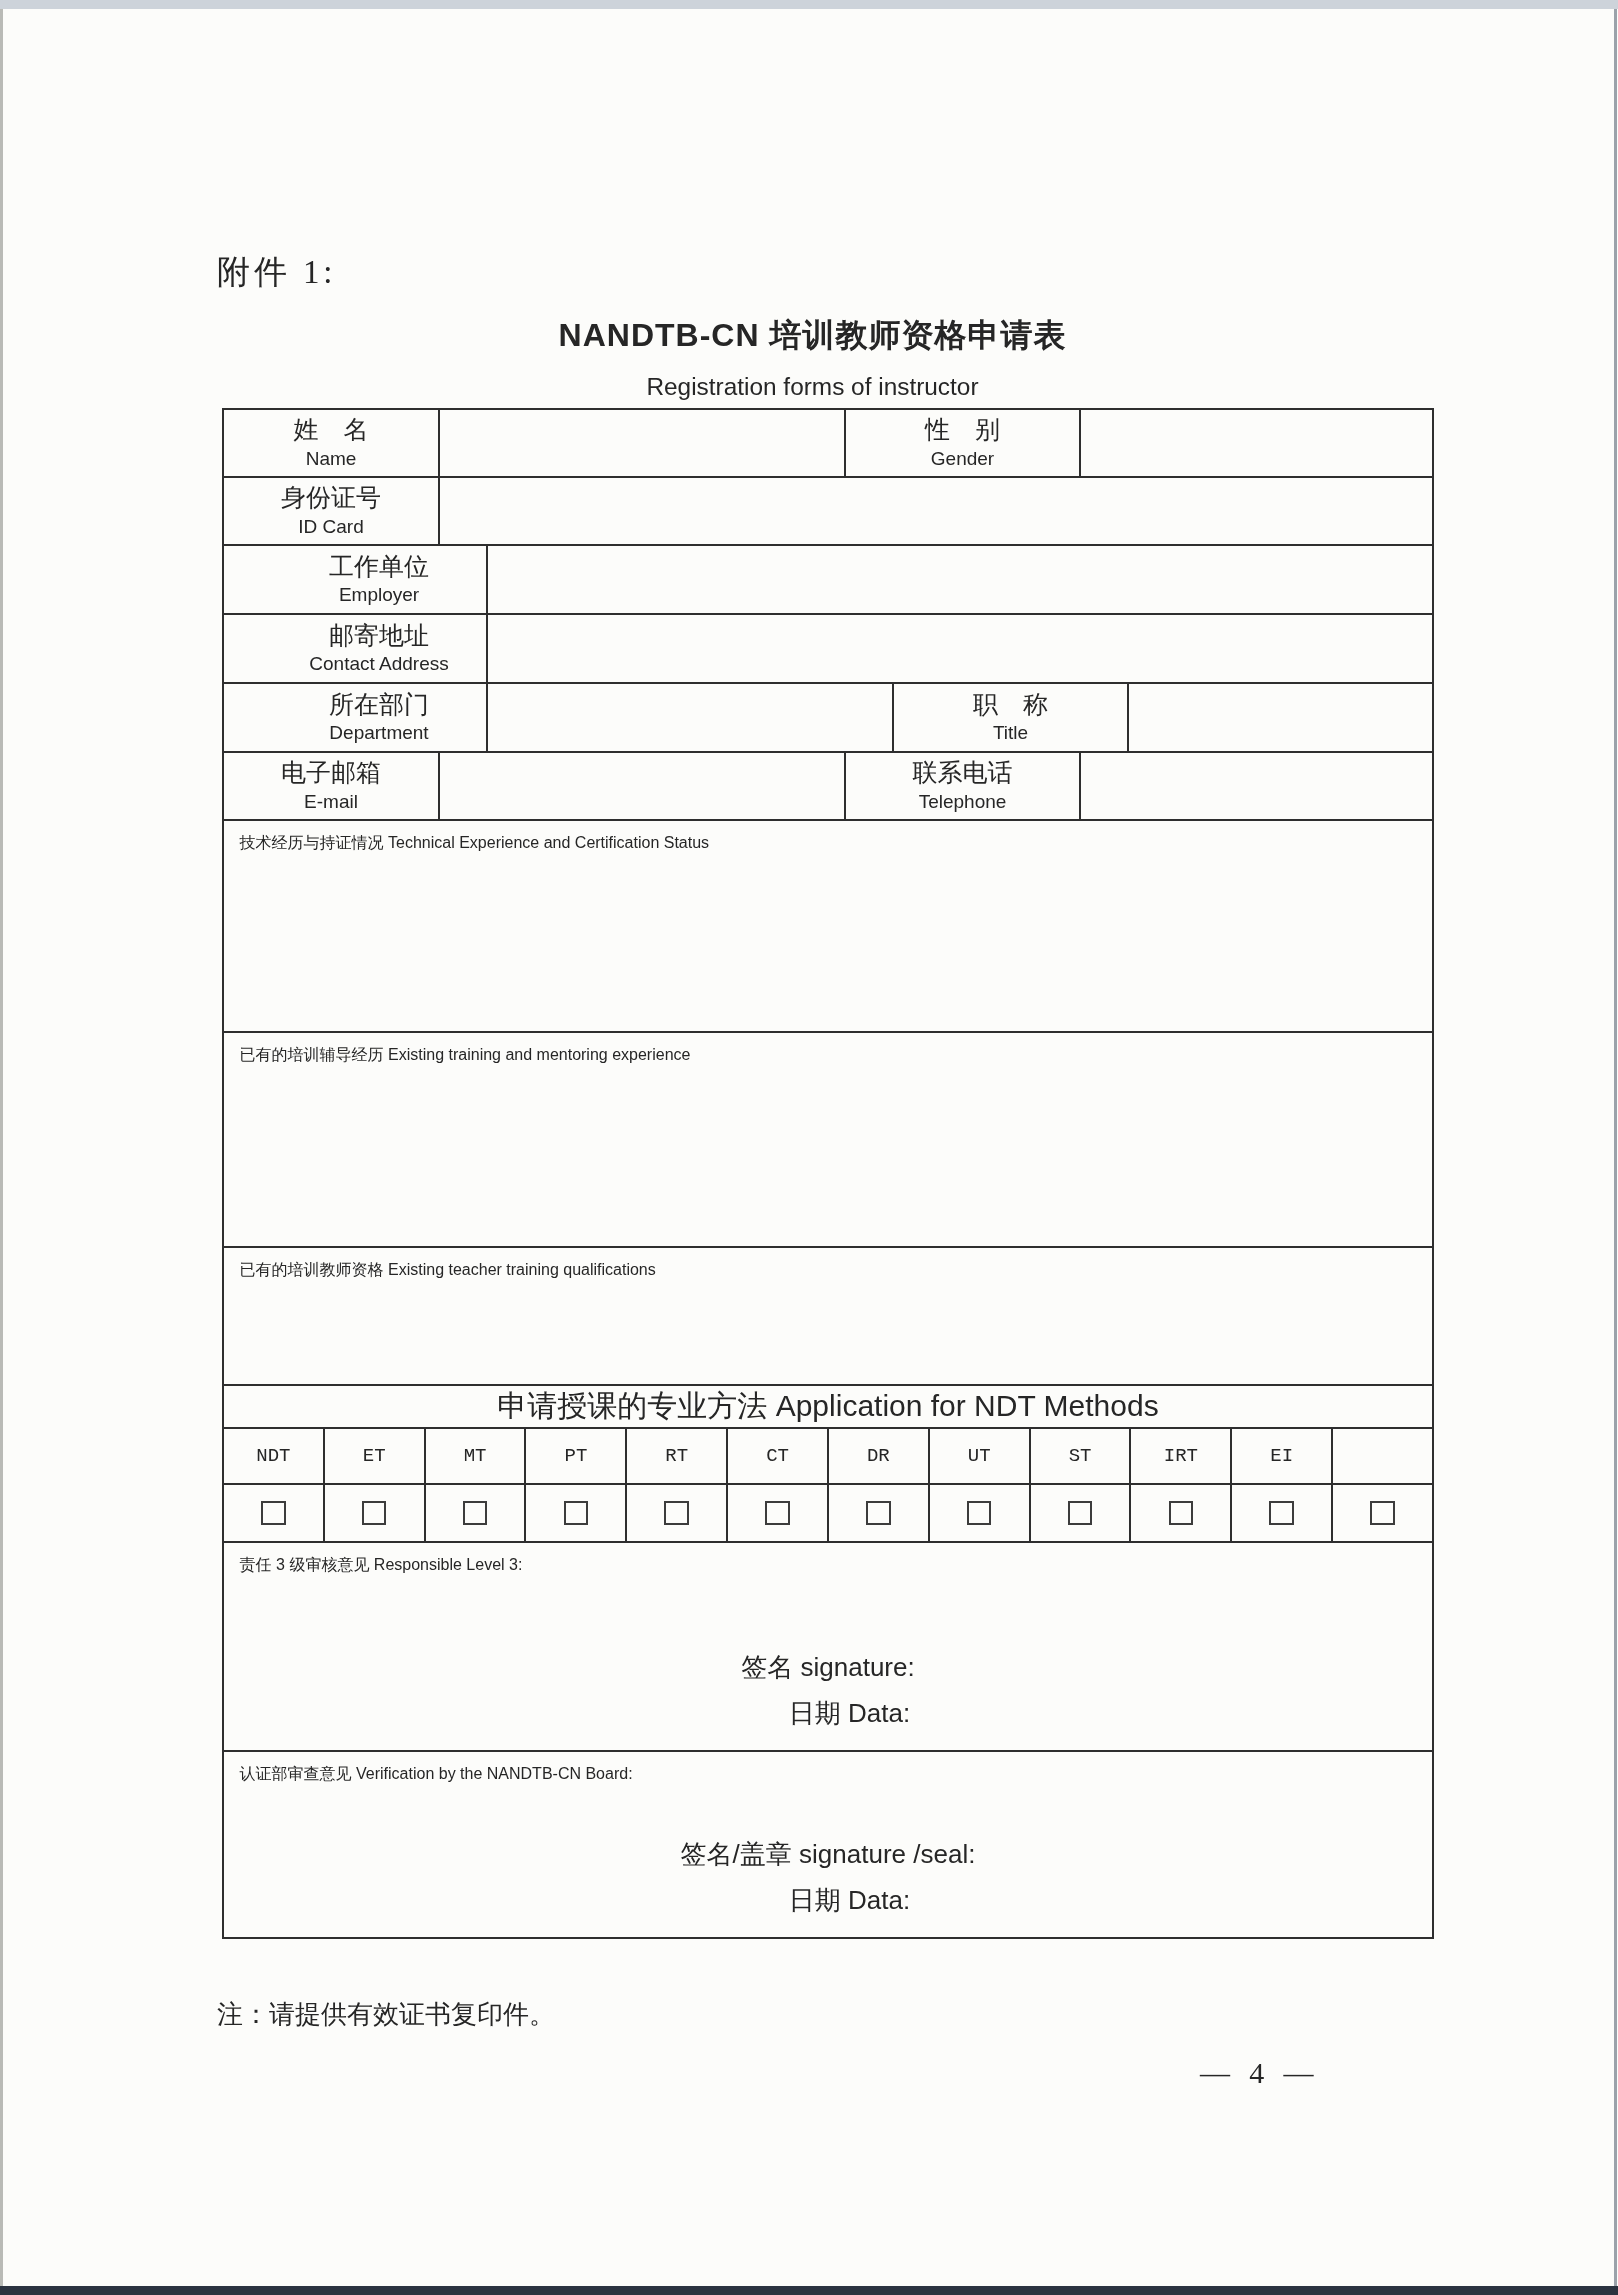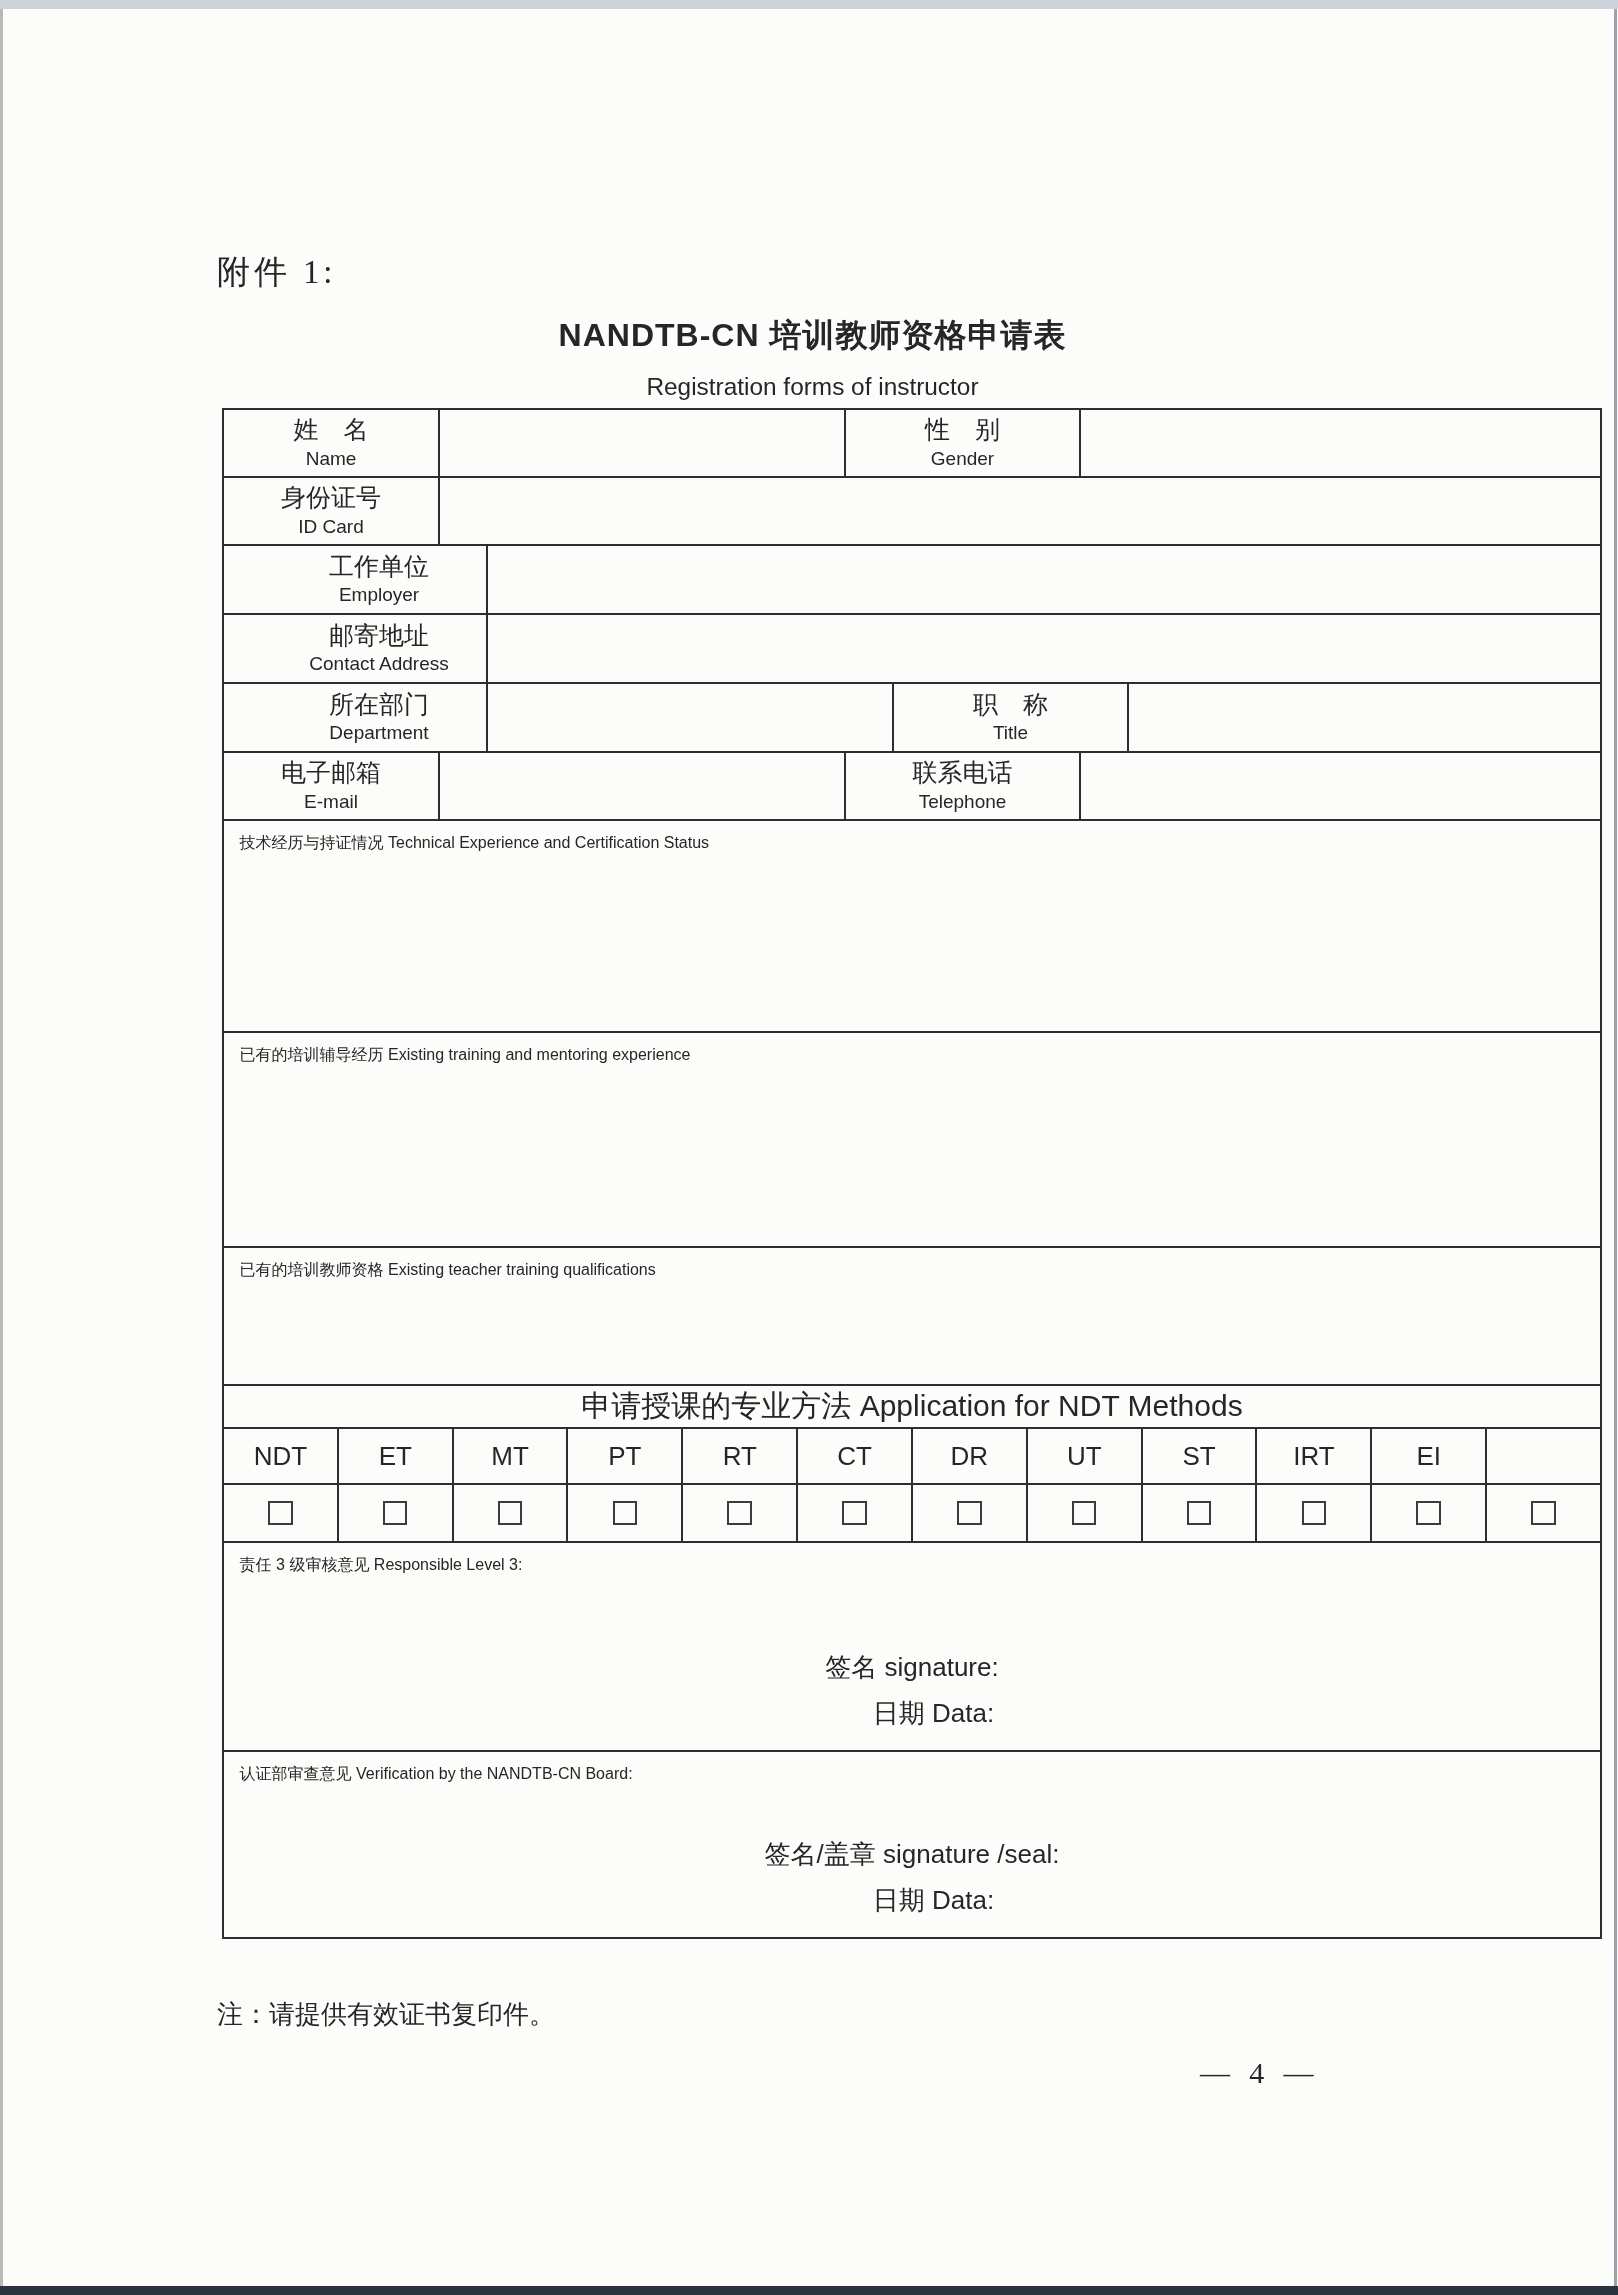--- a/index.html
+++ b/index.html
@@ -23,21 +23,21 @@
   .title {
     position:absolute; left:222px; top:314px; width:1181px;
     text-align:center; font-weight:bold; font-size:32px; letter-spacing:1px;
   }
   .subtitle {
     position:absolute; left:222px; top:373px; width:1181px;
     text-align:center; font-size:24.4px;
   }
 
   .form-table {
-    position:absolute; left:222px; top:408px; width:1380px;
+    position:absolute; left:222px; top:408px; width:1212px;
     border:2.9px solid #2e2e2e;
     box-sizing:border-box;
   }
   .row { display:flex; border-bottom:2px solid #2e2e2e; box-sizing:border-box; }
   .row.last { border-bottom:none; }
   .cell { border-right:2px solid #2e2e2e; box-sizing:border-box; }
   .cell.end { border-right:none; }
 
   .label-cell {
     display:flex; flex-direction:column; align-items:center; justify-content:center;
@@ -60,21 +60,21 @@
   .h-tech  { height:210px; }
   .h-train { height:213px; }
   .h-qual  { height:136px; }
   .h-lvl3  { height:207px; }
   .h-board { height:185px; }
 
   .ndt-header { height:41px; display:flex; align-items:center; justify-content:center; font-size:30px; }
   .ndt-row { display:flex; }
   .ndt-cell {
     flex:1; display:flex; align-items:center; justify-content:center;
-    border-right:2px solid #2e2e2e; box-sizing:border-box; font-size:26px;
+    border-right:2px solid #2e2e2e; box-sizing:border-box; font-size:19px;font-family:Liberation Mono, monospace;
   }
   .ndt-cell:last-child { border-right:none; }
   .h-methods { height:56px; }
   .h-checks  { height:58px; }
 
   .checkbox {
     width:20.5px; height:20.5px; border:2px solid #3c3c3c; background:transparent;
     display:inline-block;
   }
 

